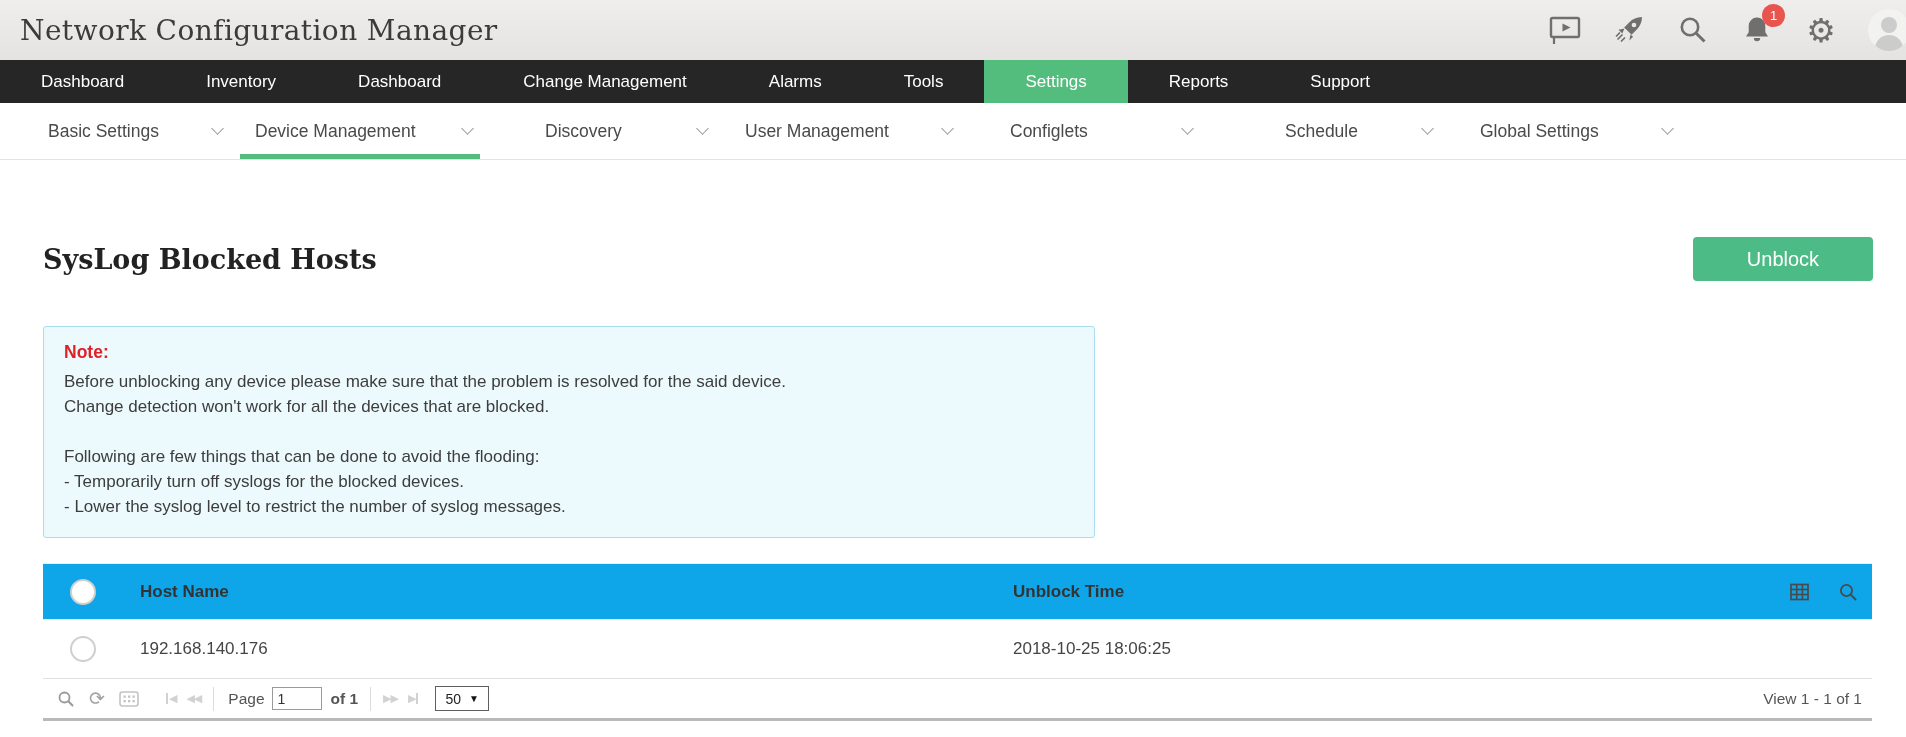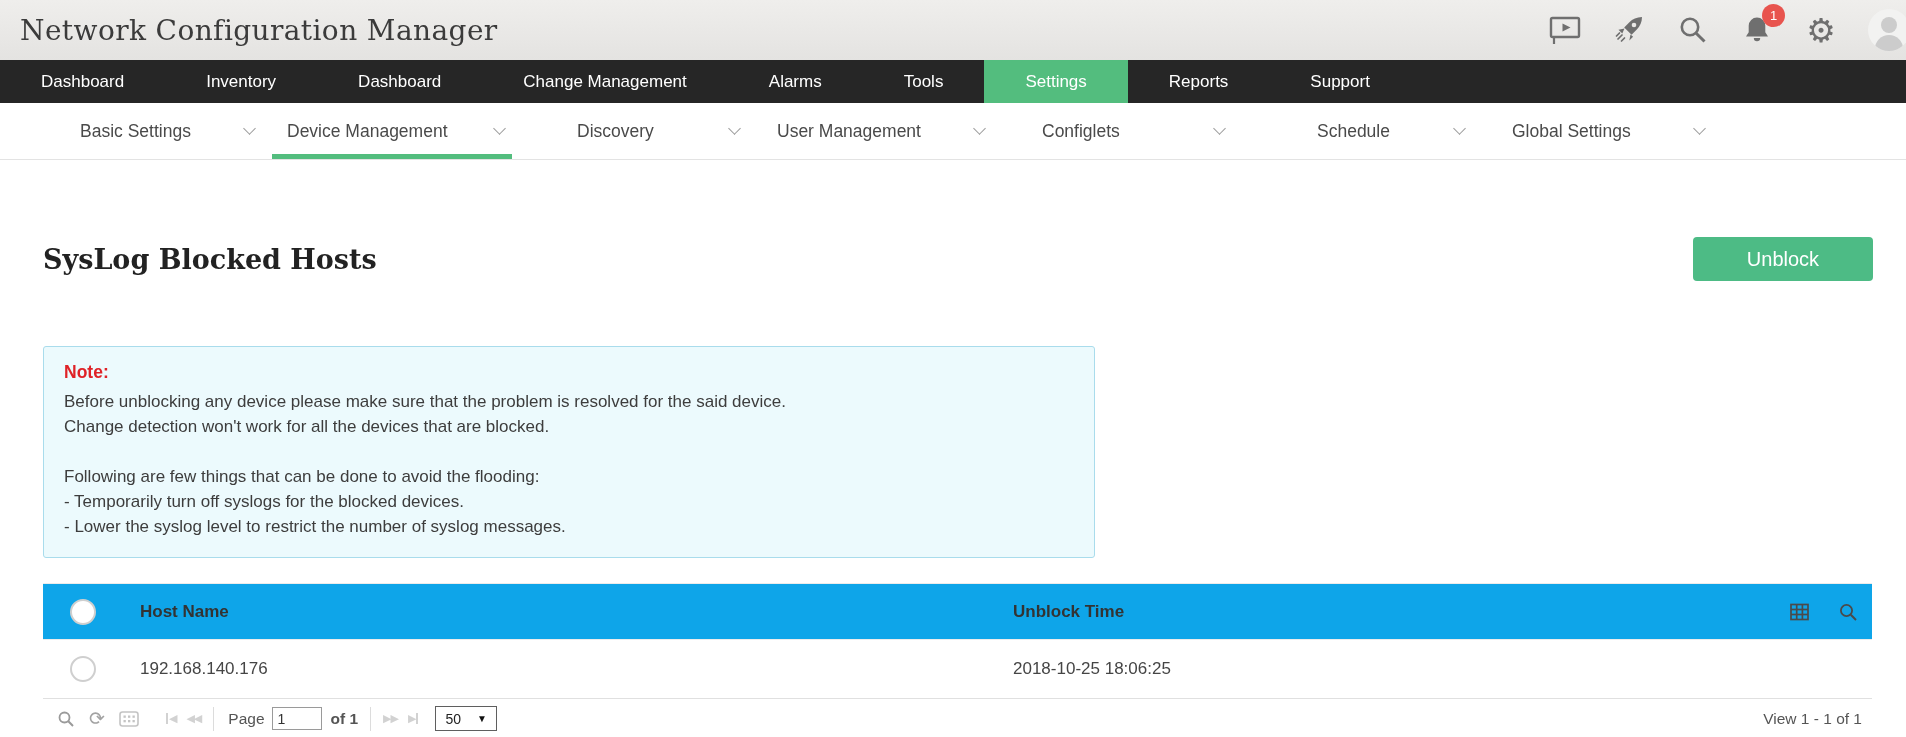--- a/index.html
+++ b/index.html
@@ -39,21 +39,21 @@
   .active-bar { position:absolute; left:-15px; right:-8px; bottom:0; height:5px;
     background:var(--nav-active-green,#53bd7e); }
 
   
   .page-head { display:flex; align-items:center; margin:77px 33px 0 43px; }
   .page-title { font-family:"DejaVu Serif", serif; font-size:27px; font-weight:700; color:#222; }
   .unblock-btn { margin-left:auto; width:180px; height:44px; background:var(--accent-green,#4dbb85);
     border:none; border-radius:4px; color:#fff; font-size:20px; font-family:"Liberation Sans",sans-serif; cursor:pointer; }
 
   
-  .note-box { margin:65px 0 0 43px; width:1052px; min-height:200px; background:var(--note-bg,#ecfafd);
+  .note-box { margin:45px 0 0 43px; width:1052px; min-height:200px; background:var(--note-bg,#ecfafd);
     border:1px solid var(--note-border,#a9dcec); border-radius:3px; padding:13px 20px 18px;
     font-size:17px; color:#3d3d3d; line-height:25px; }
   .note-label { color:var(--note-red,#df2227); font-weight:700; font-size:17.5px; margin-bottom:4px; }
   .note-box p { margin:0; }
   .note-box p.gap { margin-top:25px; }
 
   
   .tablewrap { margin:25px 0 0 43px; width:1829px; }
   .t-header { height:57px; background:#0ea5e9; border-top:1px solid #ececec; border-bottom:1px solid #ececec;
     display:flex; align-items:center; position:relative; font-weight:700; color:#333; font-size:17px; }
@@ -72,21 +72,21 @@
   .vsep { width:1px; height:24px; background:#dcdcdc; margin:0 12px; }
   .pg { display:flex; align-items:center; color:#d2d2d2; font-size:11px; cursor:pointer; letter-spacing:-1px; }
   .pgbar { width:2px; height:11px; background:#d2d2d2; margin:0 1px; letter-spacing:0; }
   .pg-first { margin-left:26px; } .pg-prev { margin-left:10px; }
   .pg-next { margin-left:0; } .pg-last { margin-left:10px; }
   .page-lbl { margin-left:2px; color:#555; font-size:15.5px; }
   .page-input { width:50px; height:23px; border:1px solid #9a9a9a; margin-left:7px; padding-left:5px;
     font-size:14px; color:#333; font-family:"Liberation Sans",sans-serif; }
   .of-lbl { margin-left:9px; color:#555; font-size:15.5px;font-weight:bold; }
   .size-select { border:1px solid #5f5f5f; height:25px; padding:0 9px; display:flex; align-items:center;
-    gap:16px; font-size:14px; color:#222; margin-left:16px; cursor:pointer; background:#fff; }
+    gap:8px; font-size:14px; color:#222; margin-left:16px; cursor:pointer; background:#fff; }
   .size-select .caret { font-size:10px; color:#111; }
   .view-lbl { margin-left:auto; margin-right:10px; color:#555; font-size:15.5px; }
 </style>
 </head>
 <body>
 
 <header class="header">
   <div class="app-title">Network Configuration Manager</div>
   <div class="header-icons">
     <div class="hicon">
@@ -140,21 +140,21 @@
   <div class="nav-item">Dashboard</div>
   <div class="nav-item">Change Management</div>
   <div class="nav-item">Alarms</div>
   <div class="nav-item">Tools</div>
   <div class="nav-item active">Settings</div>
   <div class="nav-item">Reports</div>
   <div class="nav-item">Support</div>
 </nav>
 
 <div class="subnav">
-  <div class="subnav-item" style="width:174px;margin-right:33px;margin-left:32px;">
+  <div class="subnav-item" style="width:174px;margin-right:33px;">
     <span>Basic Settings</span>
     <span class="chev"></span>
   </div>
   <div class="subnav-item" style="width:217px;margin-right:73px;">
     <span>Device Management</span>
     <span class="chev"></span>
     <span class="active-bar"></span>
   </div>
   <div class="subnav-item" style="width:162px;margin-right:38px;">
     <span>Discovery</span>

